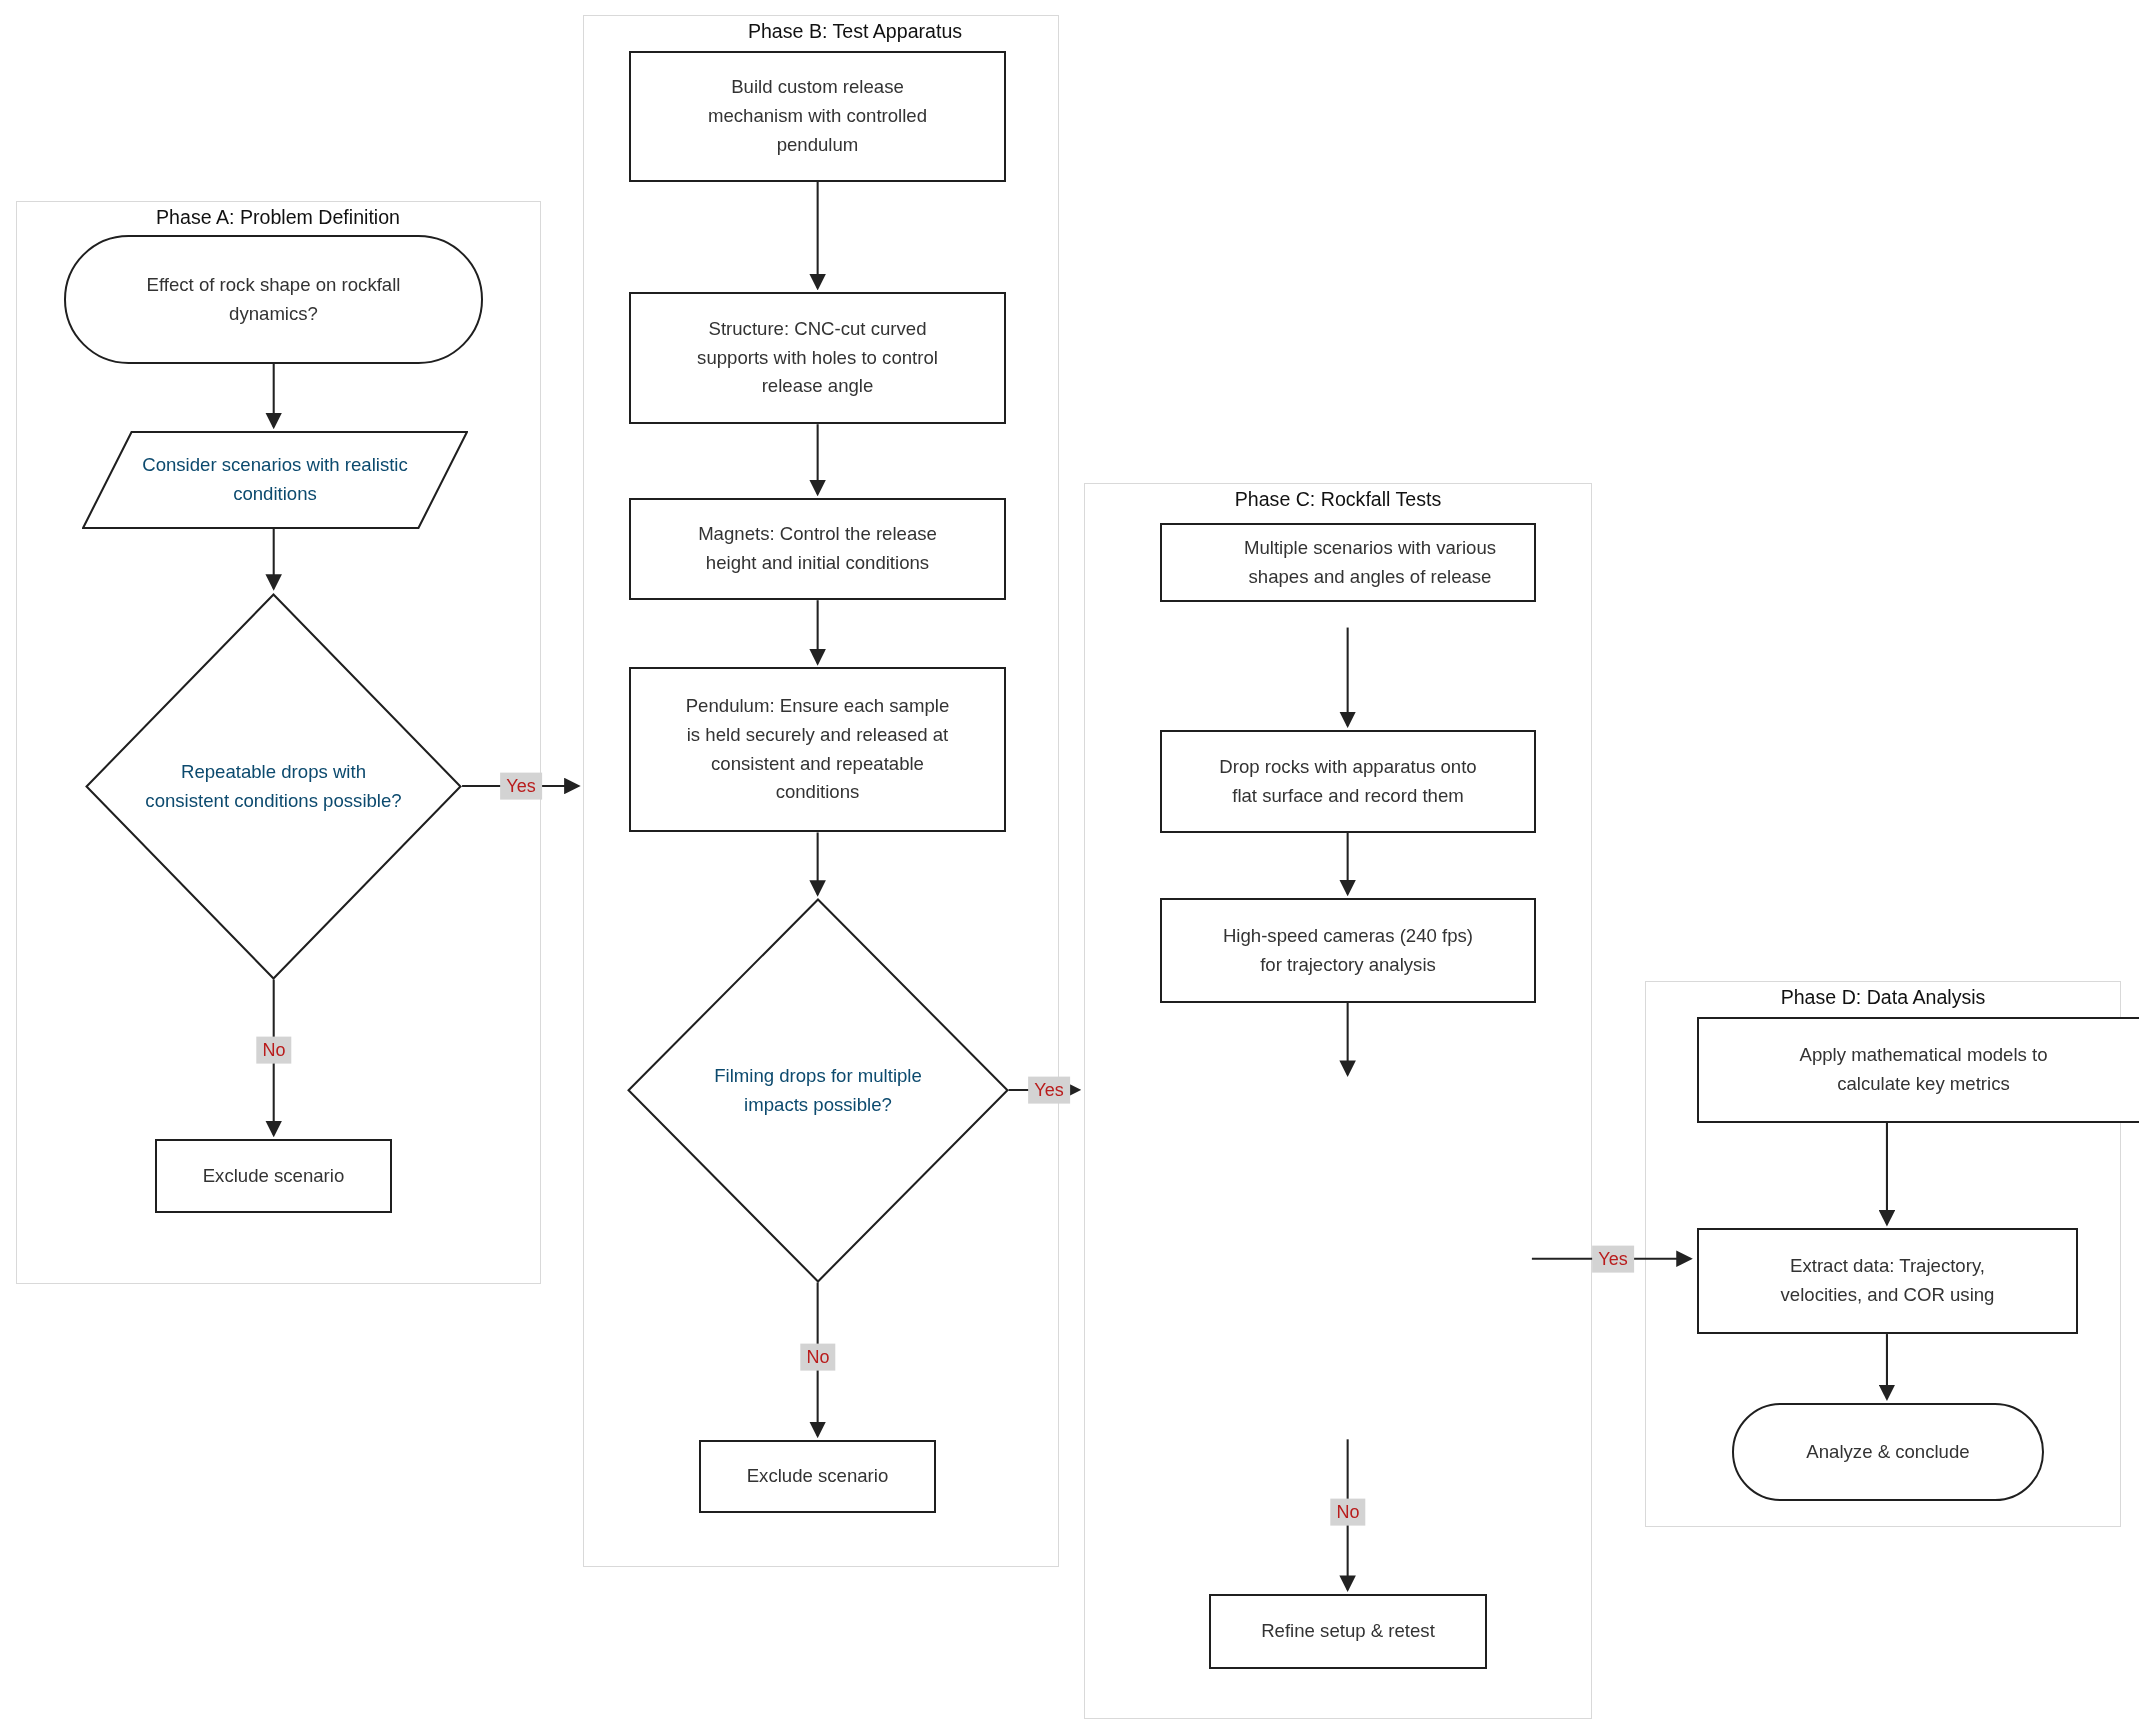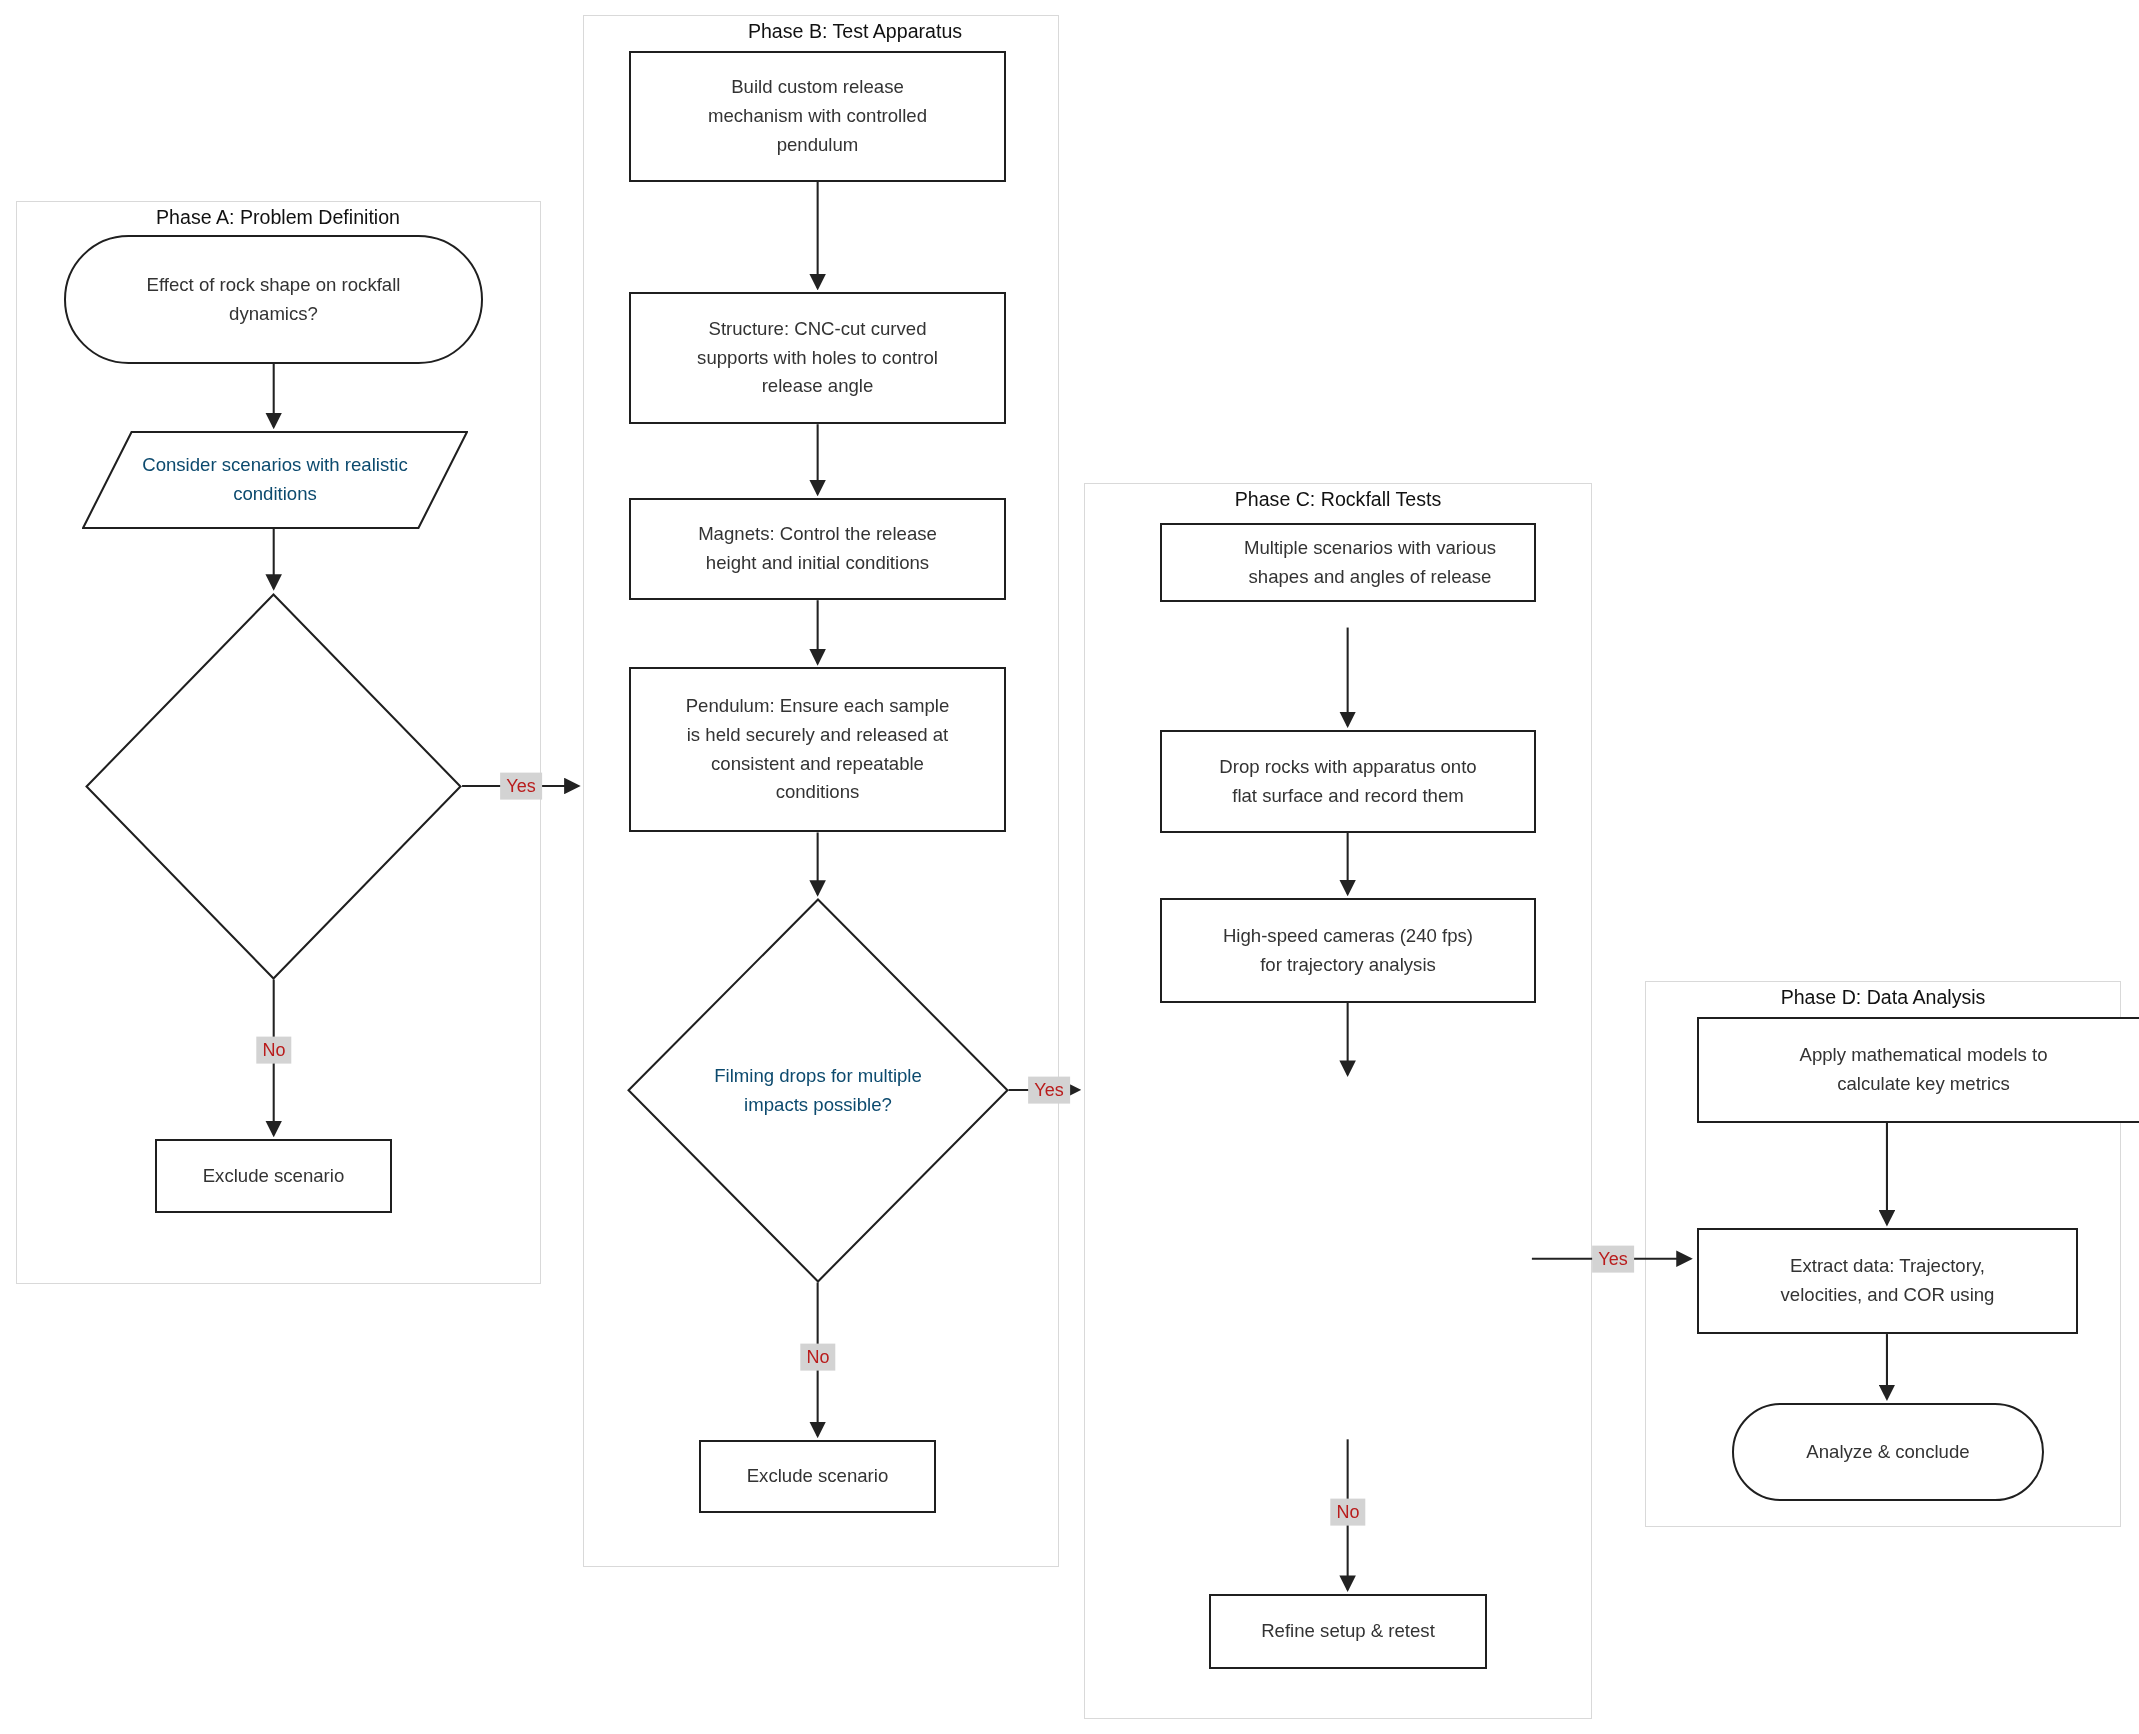--- a/index.html
+++ b/index.html
@@ -133,20 +133,22 @@
       <polygon points="96,2 746,2 652,188 2,188" fill="#ffffff" stroke="#1f1f1f" stroke-width="4"></polygon>
     </svg>
     <div class="node-text">Consider scenarios with realistic
 conditions</div>
   </div>
 
   <div class="shape-node" style="left:85px;top:593px;width:377px;height:387px;">
     <svg class="shape" viewBox="0 0 730 750" preserveAspectRatio="none">
       <polygon points="365,3 727,375 365,747 3,375" fill="#ffffff" stroke="#1f1f1f" stroke-width="4"></polygon>
     </svg>
+    <div class="node-text">Repeatable drops with
+consistent conditions possible?</div>
   </div>
 
   <div class="node" style="left:155px;top:1139px;width:237px;height:74px;">
     <div class="node-text">Exclude scenario</div>
   </div>
 
   <div class="node" style="left:629px;top:51px;width:377px;height:131px;">
     <div class="node-text">Build custom release
 mechanism with controlled
 pendulum</div>

